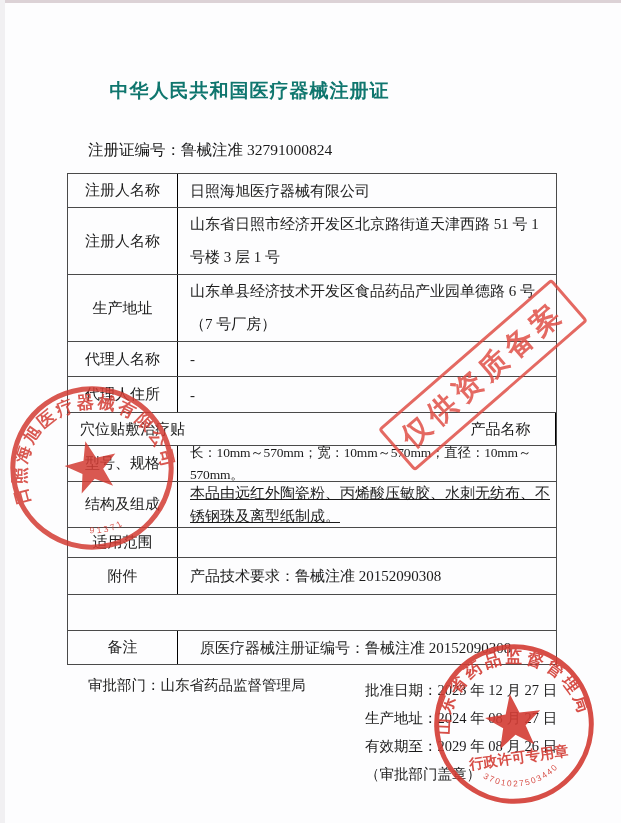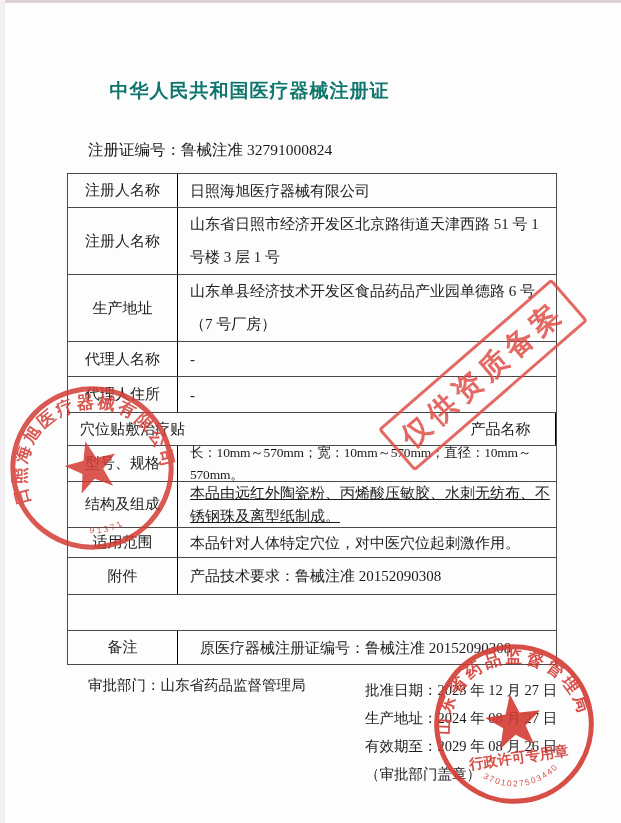--- a/index.html
+++ b/index.html
@@ -96,21 +96,20 @@
     <div class="row" style="height:36px">
       <div class="cell label-cell">型号、规格</div>
       <div class="cell value-cell compact">长：10mm～570mm；宽：10mm～570mm；直径：10mm～570mm。</div>
     </div>
     <div class="row" style="height:46px">
       <div class="cell label-cell">结构及组成</div>
       <div class="cell value-cell tight">本品由远红外陶瓷粉、丙烯酸压敏胶、水刺无纺布、不锈钢珠及离型纸制成。</div>
     </div>
     <div class="row" style="height:30px">
       <div class="cell label-cell">适用范围</div>
-      <div class="cell value-cell">本品针对人体特定穴位，对中医穴位起刺激作用。</div>
     </div>
     <div class="row" style="height:37px">
       <div class="cell label-cell">附件</div>
       <div class="cell value-cell">产品技术要求：鲁械注准 20152090308</div>
     </div>
     <div class="row" style="height:36px">
       <div class="cell value-cell"></div>
     </div>
     <div class="row" style="height:34px">
       <div class="cell label-cell">备注</div>

